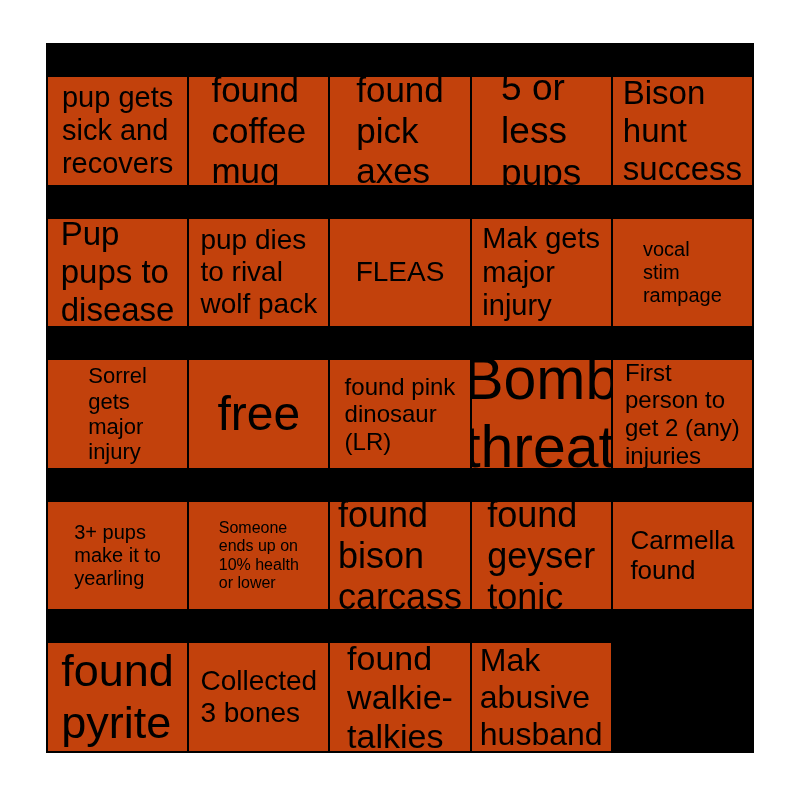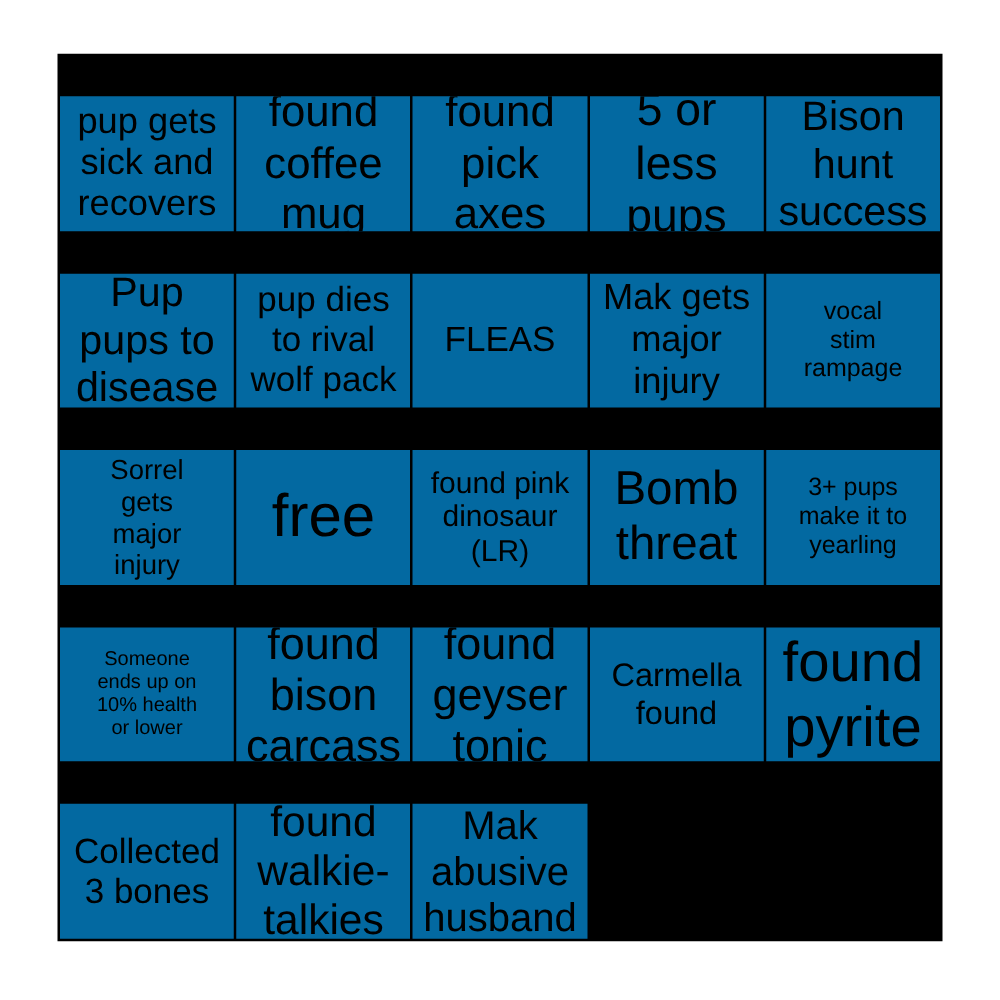--- a/index.html
+++ b/index.html
@@ -19,25 +19,25 @@
     height: 710px;
     box-sizing: border-box;
     background: #000000;
     display: grid;
     grid-template-columns: repeat(5, 1fr);
     grid-template-rows: repeat(5, 1fr);
     gap: 2px;
     padding: 2px;
   }
   .cell {
-    background: #0369a1;
+    background: #c2410c;
     display: flex;
     align-items: center;
     justify-content: center;
-    text-align: center;
+    text-align: left;
     white-space: pre-line;
     line-height: 1.15;
     padding: 2px;
     overflow: hidden;
     box-sizing: border-box;
     cursor: pointer;
     margin-top: 32px;
   }
 </style>
 </head>
@@ -75,23 +75,27 @@
 rampage</div>
 
   <div class="cell" style="font-size:22px">Sorrel
 gets
 major
 injury</div>
   <div class="cell" style="font-size:48px">free</div>
   <div class="cell" style="font-size:24px">found pink
 dinosaur
 (LR)</div>
-  <div class="cell" style="font-size:38px">Bomb
+  <div class="cell" style="font-size:59px">Bomb
 threat</div>
 
+  <div class="cell" style="font-size:24px">First
+person to
+get 2 (any)
+injuries</div>
   <div class="cell" style="font-size:20px">3+ pups
 make it to
 yearling</div>
   <div class="cell" style="font-size:16px">Someone
 ends up on
 10% health
 or lower</div>
   <div class="cell" style="font-size:36px">found
 bison
 carcass</div>

